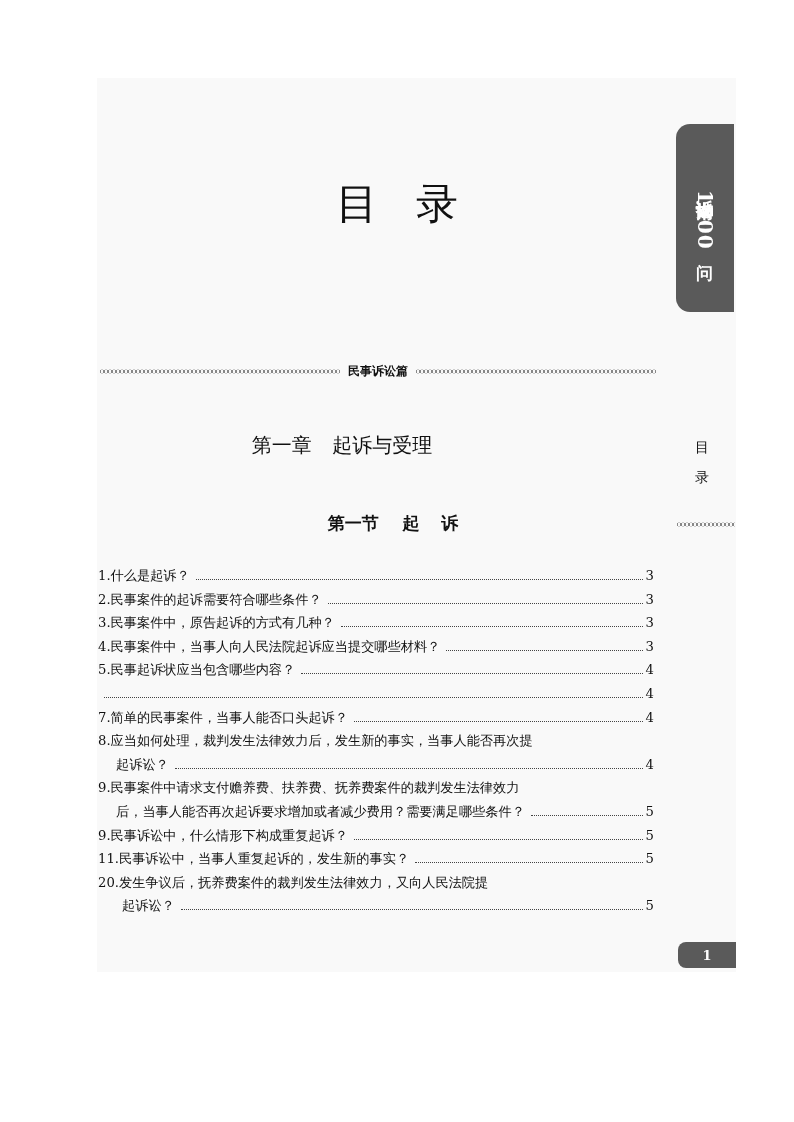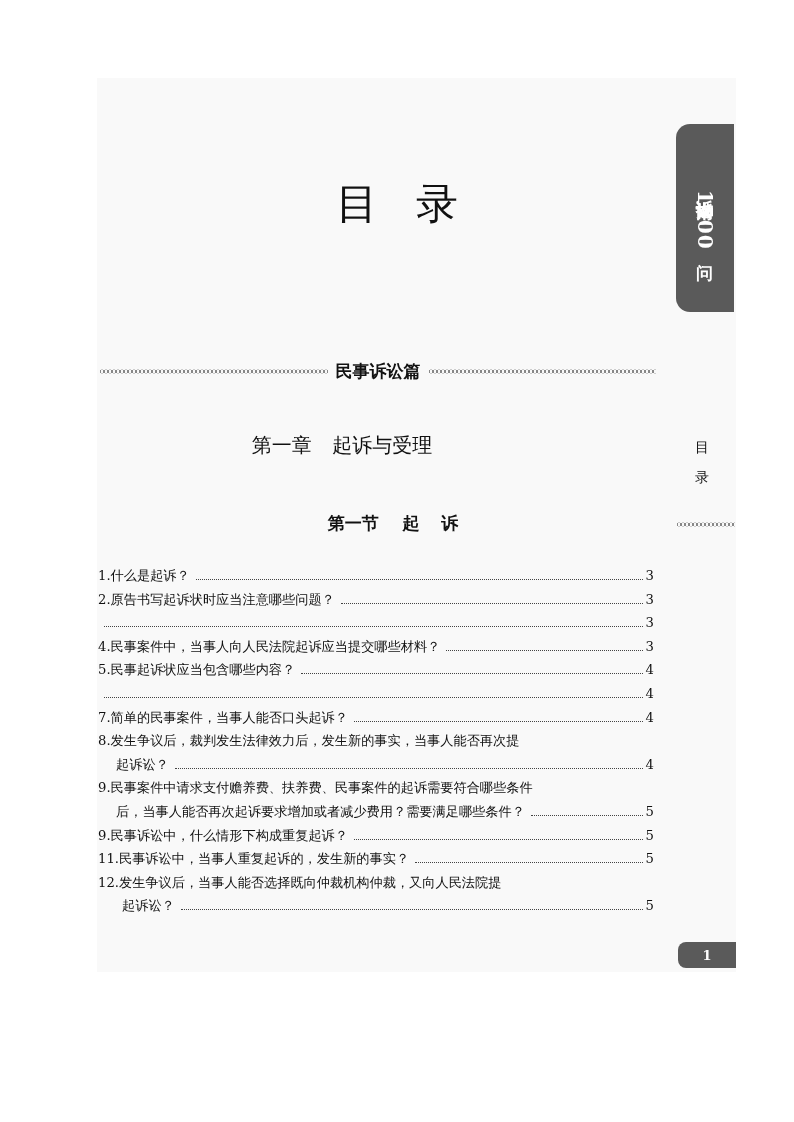--- a/index.html
+++ b/index.html
@@ -31,21 +31,21 @@
     .part-bar {
       position: absolute; left: 100px; top: 358px; width: 556px; height: 26px;
       display: flex; align-items: center;
     }
     .wavy {
       flex: 1; height: 5px;
       background-image: radial-gradient(circle at 2px 2.5px, transparent 1.2px, #888 1.3px, #888 2px, transparent 2.1px);
       background-size: 4px 5px; background-repeat: repeat-x;
     }
     .part-label {
-      font-weight: bold; font-size: 17px; padding: 0 8px;
+      font-weight: bold; font-size: 12px; padding: 0 8px;
       font-family: "DejaVu Sans", sans-serif;
     }
     .side-label {
       position: absolute; left: 692px; top: 432px; font-size: 14px;
       font-family: "DejaVu Sans", sans-serif; line-height: 30px; width: 20px; text-align: center;
     }
     .side-wavy {
       position: absolute; left: 677px; top: 522px; width: 58px; height: 5px;
       background-image: radial-gradient(circle at 2px 2.5px, transparent 1.2px, #888 1.3px, #888 2px, transparent 2.1px);
       background-size: 4px 5px; background-repeat: repeat-x;
@@ -116,27 +116,28 @@
 <div class="toc">
   <div class="toc-item">
     <div class="toc-row">
         <span class="txt"><span>1.</span><span>什么是起诉？</span></span>
         <span class="dots"></span>
         <span class="pg">3</span>
       </div>
   </div>
   <div class="toc-item">
     <div class="toc-row">
-        <span class="txt"><span>2.</span><span>原告书写起诉状时应当注意哪些问题？</span></span>
-        <span class="dots"></span>
-        <span class="pg">3</span>
-      </div>
-  </div>
-  <div class="toc-item">
-    <div class="toc-row">
+        <span class="txt"><span>2.</span><span>民事案件的起诉需要符合哪些条件？</span></span>
+        <span class="dots"></span>
+        <span class="pg">3</span>
+      </div>
+  </div>
+  <div class="toc-item">
+    <div class="toc-row">
+        <span class="txt"><span>3.</span><span>民事案件中，原告起诉的方式有几种？</span></span>
         <span class="dots"></span>
         <span class="pg">3</span>
       </div>
   </div>
   <div class="toc-item">
     <div class="toc-row">
         <span class="txt"><span>4.</span><span>民事案件中，当事人向人民法院起诉应当提交哪些材料？</span></span>
         <span class="dots"></span>
         <span class="pg">3</span>
       </div>
@@ -155,29 +156,29 @@
       </div>
   </div>
   <div class="toc-item">
     <div class="toc-row">
         <span class="txt"><span>7.</span><span>简单的民事案件，当事人能否口头起诉？</span></span>
         <span class="dots"></span>
         <span class="pg">4</span>
       </div>
   </div>
   <div class="toc-item">
-    <div class="toc-line1"><span>8.</span><span>发生争议后，裁判发生法律效力后，发生新的事实，当事人能否再次提</span></div>
+    <div class="toc-line1"><span>8.</span><span>应当如何处理，裁判发生法律效力后，发生新的事实，当事人能否再次提</span></div>
     <div class="toc-row indent1">
         <span class="txt">起诉讼？</span>
         <span class="dots"></span>
         <span class="pg">4</span>
       </div>
   </div>
   <div class="toc-item">
-    <div class="toc-line1"><span>9.</span><span>民事案件中请求支付赡养费、扶养费、民事案件的起诉需要符合哪些条件</span></div>
+    <div class="toc-line1"><span>9.</span><span>民事案件中请求支付赡养费、扶养费、抚养费案件的裁判发生法律效力</span></div>
     <div class="toc-row indent1">
         <span class="txt">后，当事人能否再次起诉要求增加或者减少费用？需要满足哪些条件？</span>
         <span class="dots"></span>
         <span class="pg">5</span>
       </div>
   </div>
   <div class="toc-item">
     <div class="toc-row">
         <span class="txt"><span>9.</span><span>民事诉讼中，什么情形下构成重复起诉？</span></span>
         <span class="dots"></span>
@@ -185,21 +186,21 @@
       </div>
   </div>
   <div class="toc-item">
     <div class="toc-row">
         <span class="txt"><span>11.</span><span>民事诉讼中，当事人重复起诉的，发生新的事实？</span></span>
         <span class="dots"></span>
         <span class="pg">5</span>
       </div>
   </div>
   <div class="toc-item">
-    <div class="toc-line1"><span>12.</span><span>发生争议后，当事人能否选择既向仲裁机构仲裁，又向人民法院提</span></div>
+    <div class="toc-line1"><span>20.</span><span>发生争议后，抚养费案件的裁判发生法律效力，又向人民法院提</span></div>
     <div class="toc-row indent2">
         <span class="txt">起诉讼？</span>
         <span class="dots"></span>
         <span class="pg">5</span>
       </div>
   </div>
 </div>
 
 <div class="page-badge">1</div>
 

